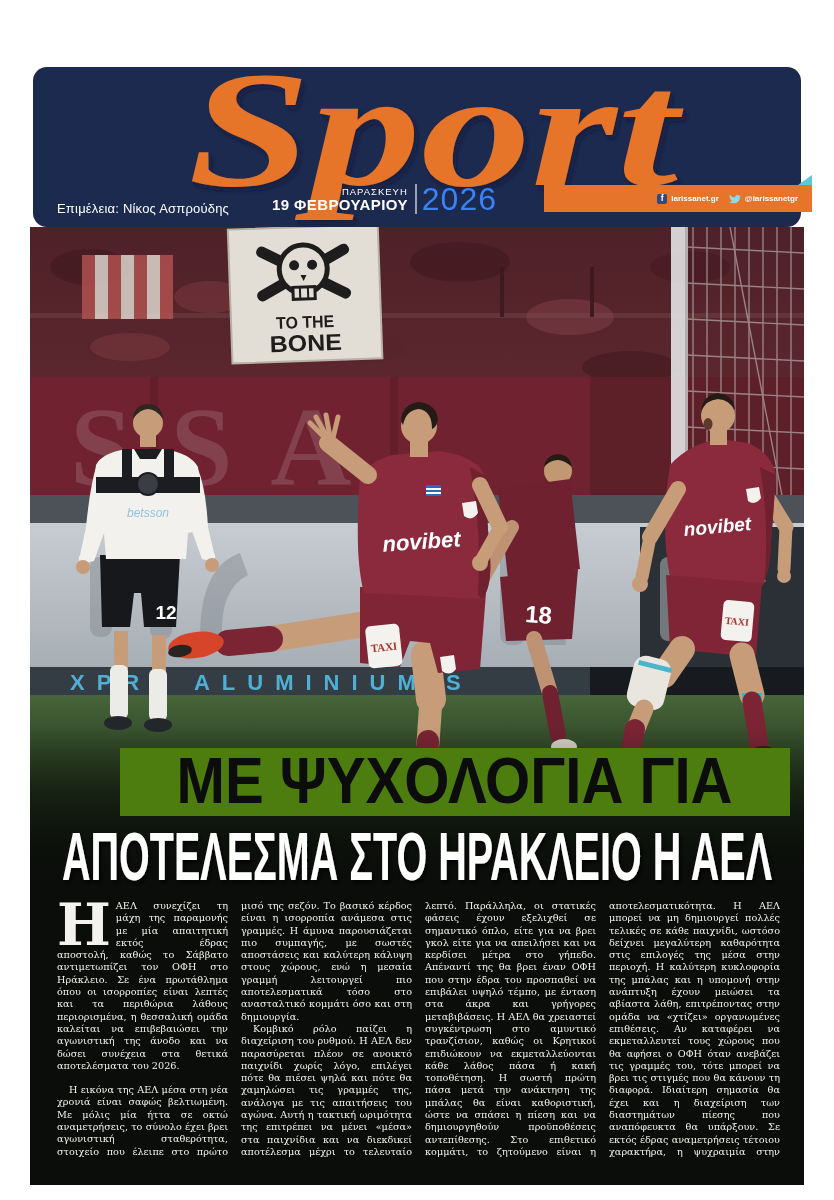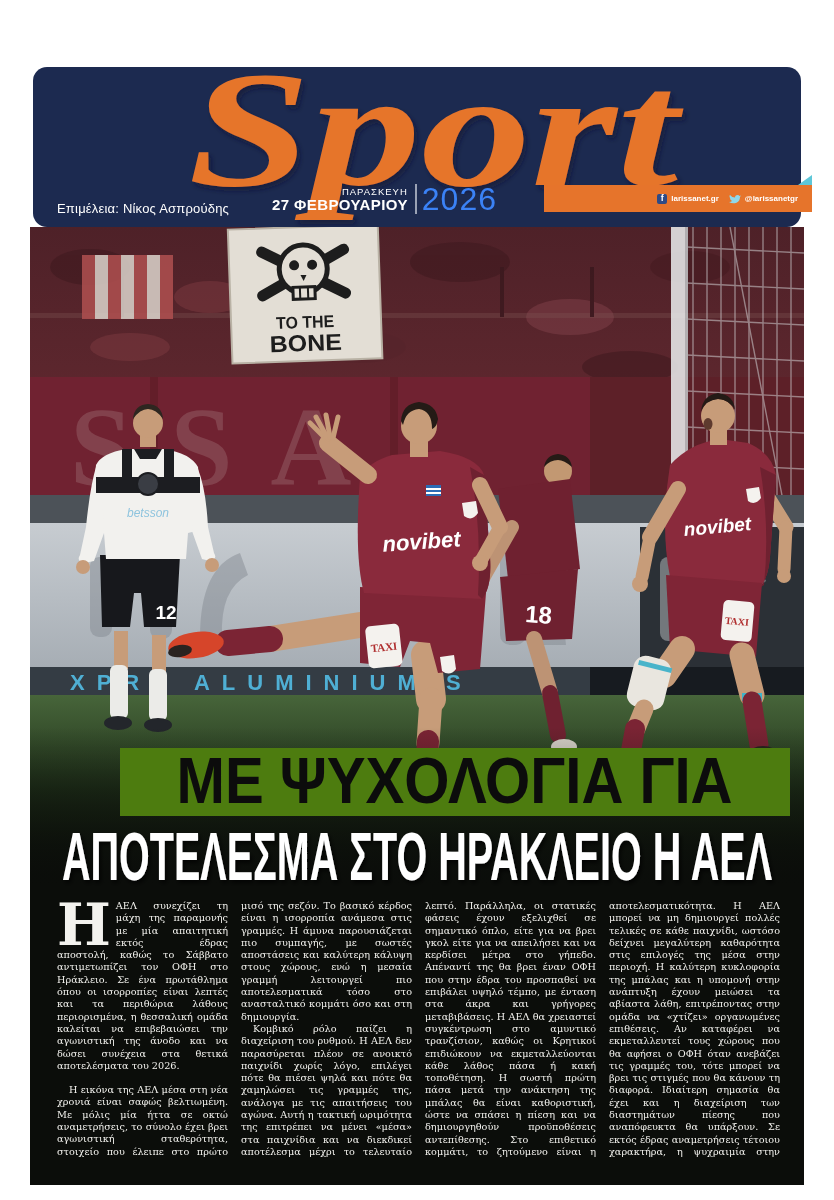--- a/index.html
+++ b/index.html
@@ -55,21 +55,21 @@
         <filter id="logosh" x="-20%" y="-20%" width="140%" height="140%">
           <feDropShadow dx="3" dy="4" stdDeviation="2.5" flood-color="#0c1630" flood-opacity="0.55"></feDropShadow>
         </filter>
       </defs>
       <text x="400" y="118" text-anchor="middle" textLength="490" lengthAdjust="spacingAndGlyphs" font-family="Liberation Serif, serif" font-style="italic" font-weight="bold" font-size="166" fill="#e6742b" filter="url(#logosh)">Sport</text>
     </svg>
     <div class="editor">Επιμέλεια: Νίκος Ασπρούδης</div>
     <div class="dateblock">
       <div class="date-stack">
         <div class="date-day">ΠΑΡΑΣΚΕΥΗ</div>
-        <div class="date-date">27 ΦΕΒΡΟΥΑΡΙΟΥ</div>
+        <div class="date-date">19 ΦΕΒΡΟΥΑΡΙΟΥ</div>
       </div>
       <div class="date-sep"></div>
       <div class="date-year">2026</div>
     </div>
     <div class="fold"></div>
     <div class="social-bar">
       <div class="soc">
         <span class="fbicon">f</span>
         <span>larissanet.gr</span>
       </div>

